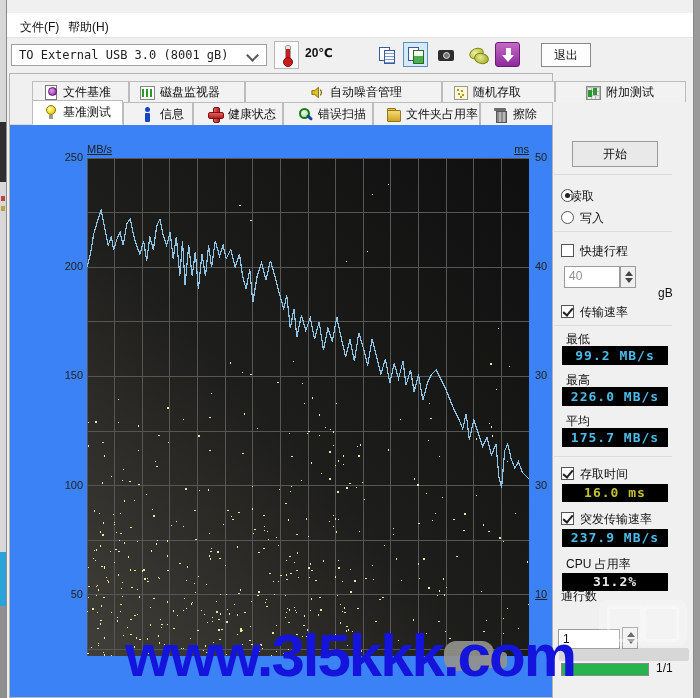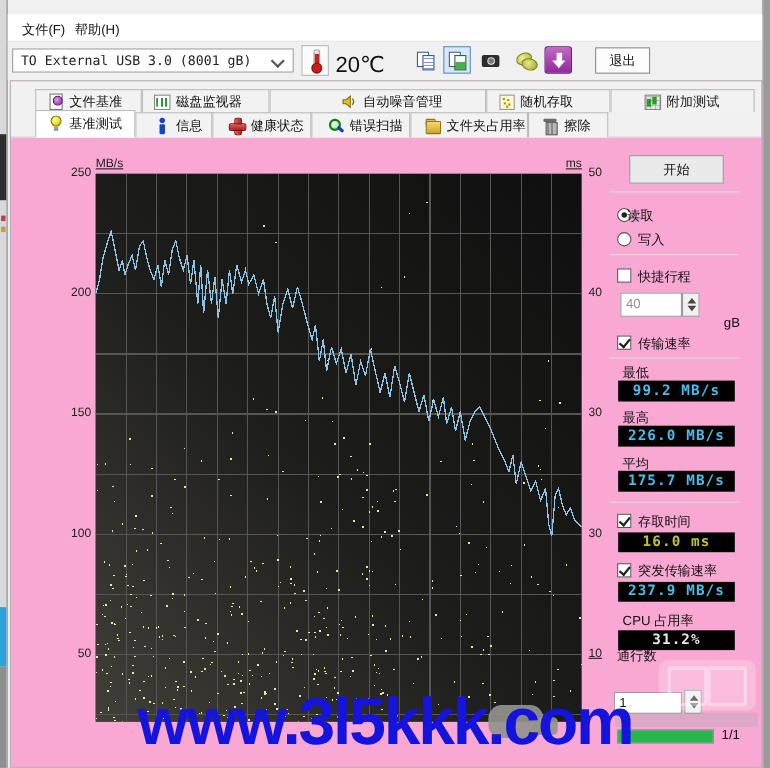--- a/index.html
+++ b/index.html
@@ -19,39 +19,39 @@
   #toolbar{left:0;top:38px;width:100%;height:35px;background:#f0f0f0}
   .combo{left:4px;top:6px;width:256px;height:22px;background:#fff;border:1px solid #a0a0a0;box-sizing:border-box}
   .combo .txt{left:7px;top:3px;font-family:"DejaVu Sans Mono","Liberation Mono",monospace;font-size:12px;color:#222;white-space:nowrap}
   .combo .chev{right:9px;top:6px;width:7px;height:7px;border-right:2px solid #555;border-bottom:2px solid #555;transform:rotate(45deg)}
   .tbtn{top:4px;width:25px;height:25px;background:#f0f0f0;border:1px solid #f0f0f0;box-sizing:border-box}
   .tbtn.sel{background:#d6e9fb;border:1px solid #5a8fc0}
   .thermo{left:267px;top:3px;width:25px;height:28px;background:#fbfbfb;border:1px solid #b8b8b8;box-sizing:border-box}
   .thermo::before{content:"";position:absolute;left:10px;top:3px;width:4px;height:14px;border-radius:2px;
     background:linear-gradient(#f2dede 0 25%,#c81e1e 25%);border:1px solid #a0a0a0}
   .thermo::after{content:"";position:absolute;left:8px;top:15px;width:8px;height:8px;border-radius:50%;background:#c81e1e;border:1px solid #801010}
-  .temp{left:298px;top:8px;font-size:20px;font-weight:normal;color:#111}
+  .temp{left:298px;top:8px;font-size:12px;font-weight:bold;color:#111}
   .ic-doc2::before{content:"";position:absolute;left:4px;top:4px;width:9px;height:12px;background:#fff;border:1px solid #3a5a9a}
   .ic-doc2::after{content:"";position:absolute;left:9px;top:7px;width:9px;height:12px;border:1px solid #3a5a9a;
     background:repeating-linear-gradient(#fff 0 2px,#7a9ad0 2px 3px)}
   .ic-docimg::before{content:"";position:absolute;left:4px;top:4px;width:9px;height:12px;background:#fff;border:1px solid #3a5a9a}
   .ic-docimg::after{content:"";position:absolute;left:9px;top:7px;width:9px;height:12px;border:1px solid #2a6a2a;
     background:linear-gradient(#fff 0 45%,#4ab04a 45%)}
   .ic-cam::before{content:"";position:absolute;left:4px;top:7px;width:16px;height:11px;border-radius:2px;background:#2d2d2d}
   .ic-cam::after{content:"";position:absolute;left:9px;top:9px;width:5px;height:5px;border-radius:50%;background:#777;border:1px solid #ddd}
   .ic-hands::before{content:"";position:absolute;left:3px;top:5px;width:13px;height:9px;border-radius:50%;transform:rotate(-22deg);
     background:radial-gradient(circle at 40% 40%,#eef0a0,#aab428);border:1px solid #7a8410}
   .ic-hands::after{content:"";position:absolute;left:8px;top:10px;width:13px;height:9px;border-radius:50%;transform:rotate(14deg);
     background:radial-gradient(circle at 40% 40%,#e6ea8e,#9aa41e);border:1px solid #7a8410}
   .ic-dl{background:linear-gradient(#c469c4,#8e2a9e)!important;border:1px solid #6a1a7a!important;border-radius:3px}
   .ic-dl::before{content:"";position:absolute;left:10px;top:5px;width:5px;height:8px;background:#fff}
   .ic-dl::after{content:"";position:absolute;left:6px;top:12px;border-left:6.5px solid transparent;border-right:6.5px solid transparent;border-top:7px solid #fff}
   .btn{background:#fdfdfd;border:1px solid #8a8a8a;box-sizing:border-box;text-align:center;color:#111}
   
-  #panel{left:2px;top:73px;width:684px;height:625px;background:#f9a8d4;border:1px solid #b4b4b4;box-sizing:border-box}
+  #panel{left:2px;top:73px;width:544px;height:625px;background:#3b82f6;border:1px solid #b4b4b4;box-sizing:border-box}
   .tabstrip-bg{left:0;top:0;width:100%;height:50px;background:#f0f0f0;border-bottom:1px solid #d8d8d8}
   .tab{display:flex;align-items:center;gap:5px;padding-left:10px;box-sizing:border-box;
     background:#f2f2f2;border:1px solid #bcbcbc;border-bottom:none;color:#111;white-space:nowrap;overflow:hidden}
   .tab.r1{height:21px}
   .tab.r2{height:23px}
   .tab.active{background:#fff;height:25px;margin-top:-2px;border-bottom:1px solid #fff;z-index:3}
   .ic{width:15px;height:15px;position:relative;flex:none}
   .ic-bulb::before{content:"";position:absolute;left:3px;top:0;width:8px;height:8px;border-radius:50%;
     background:radial-gradient(circle at 35% 35%,#ffffb0,#f2d410 65%,#c0a000);border:1px solid #8a7600}
   .ic-bulb::after{content:"";position:absolute;left:6px;top:10px;width:4px;height:4px;background:#9a9a9a}

